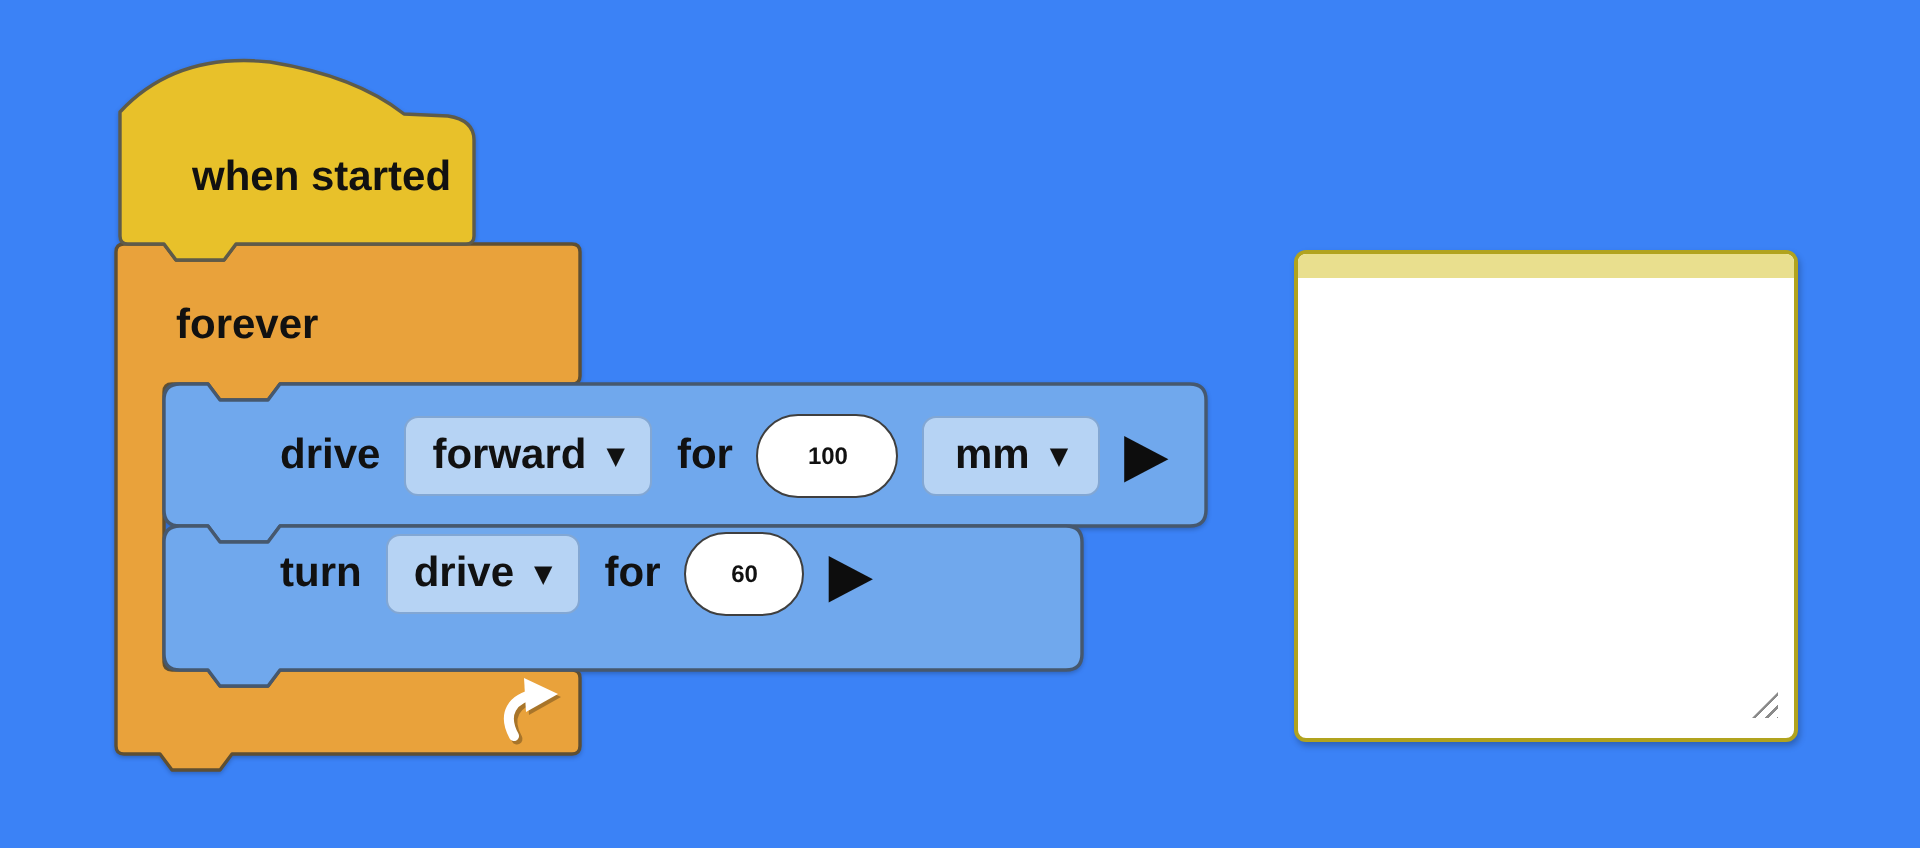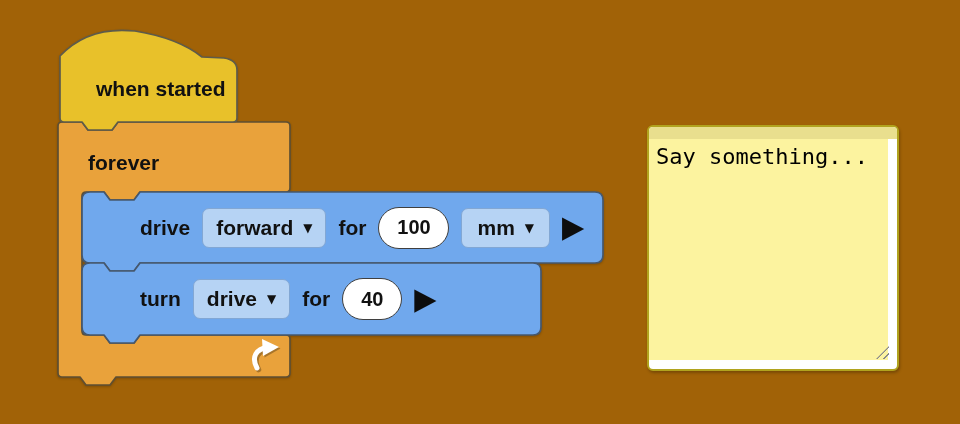--- a/index.html
+++ b/index.html
@@ -1,19 +1,19 @@
 <!DOCTYPE html>
 <html style="--hat-fill: #E8C12A; --hat-stroke: #5E5B4A; --forever-fill: #E9A23B; --forever-stroke: #5E4F33; --blue-fill: #70A8ED; --blue-stroke: #46586E; --dropdown-fill: #B6D3F4; --dropdown-stroke: #82A7D4; --oval-fill: #FFFFFF; --oval-stroke: #3F3F3F; --text: #111111; --note-border: #B1A31E; --note-header: #E9DF8E; --note-body: #FCF39F; --note-text: #000000; --arrow: #FFFFFF;"><head>
 <meta charset="utf-8">
 <style>
   html,body{margin:0;padding:0;background:#ffffff;}
   .stage{
     position:relative;
     width:960px;height:424px;
-    background:#a16207;
+    background:#3b82f6;
     font-family:"Liberation Sans",sans-serif;
     overflow:hidden;
   }
   .blocks-svg{position:absolute;left:0;top:0;filter:drop-shadow(0 1px 1px rgba(0,0,0,0.22));}
   .block-label{
     position:absolute;display:flex;align-items:center;
     font-weight:bold;font-size:21px;color:var(--text);
     pointer-events:none;white-space:nowrap;
   }
   .row{
@@ -26,21 +26,21 @@
     background:var(--dropdown-fill);
     border:1.5px solid var(--dropdown-stroke);
     box-sizing:border-box;cursor:pointer;
   }
   .dropdown .caret{font-family:"DejaVu Sans",sans-serif;font-size:12px;margin-left:10px;color:#111;}
   .oval{
     display:flex;align-items:center;justify-content:center;
     height:42px;border-radius:21px;
     background:var(--oval-fill);
     border:1.6px solid var(--oval-stroke);
-    box-sizing:border-box;font-size:20px;cursor:text;
+    box-sizing:border-box;font-size:12px;cursor:text;
   }
   .expand-arrow{
     font-family:"DejaVu Sans",sans-serif;font-size:29px;line-height:1;
     color:#0d0d0d;cursor:pointer;transform:scaleY(1.05);
   }
   .gap12{margin-left:12px;}
   .note{
     position:absolute;left:647px;top:125px;width:252px;height:246px;
     background:#ffffff;border:2px solid var(--note-border);border-radius:6px;
     box-sizing:border-box;box-shadow:1px 2px 3px rgba(0,0,0,0.25);
@@ -115,30 +115,29 @@
     </span>
     <span class="gap12">for</span>
     <span class="oval gap12" style="width:71px;">100</span>
     <span class="dropdown gap12" style="padding:0 15px;">
       <span>mm</span>
       <span class="caret">▼</span>
     </span>
     <span class="expand-arrow gap12">▶</span>
   </div>
 
-  <div class="row" style="left:82px;top:263px;width:459px;height:72px;padding-left:26px;">
+  <div class="row" style="left:82px;top:251px;width:459px;height:72px;padding-left:26px;">
     <span>turn</span>
     <span class="dropdown gap12">
       <span>drive</span>
       <span class="caret">▼</span>
     </span>
     <span class="gap12">for</span>
-    <span class="oval gap12" style="width:60px;">40</span>
+    <span class="oval gap12" style="width:60px;">60</span>
     <span class="expand-arrow gap12">▶</span>
   </div>
 
   <div class="note">
     <div class="note-header"></div>
-    <textarea class="note-text" spellcheck="false" style="">Say something...</textarea>
     <div class="note-grip"></div>
   </div>
 
 </div>
 
 </body></html>

